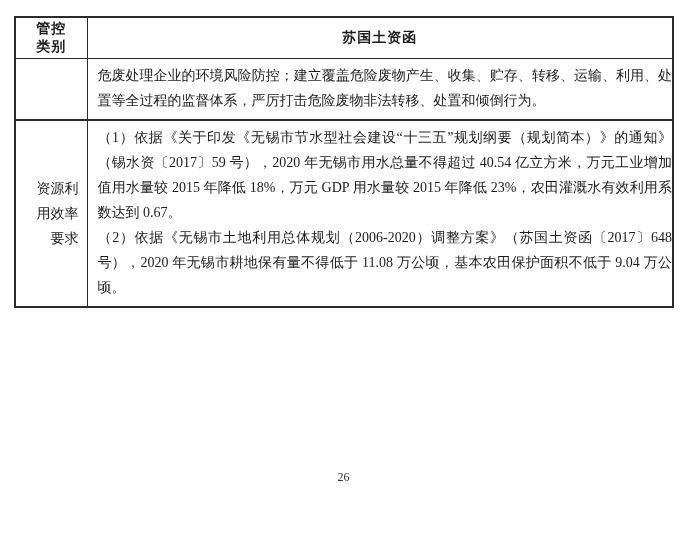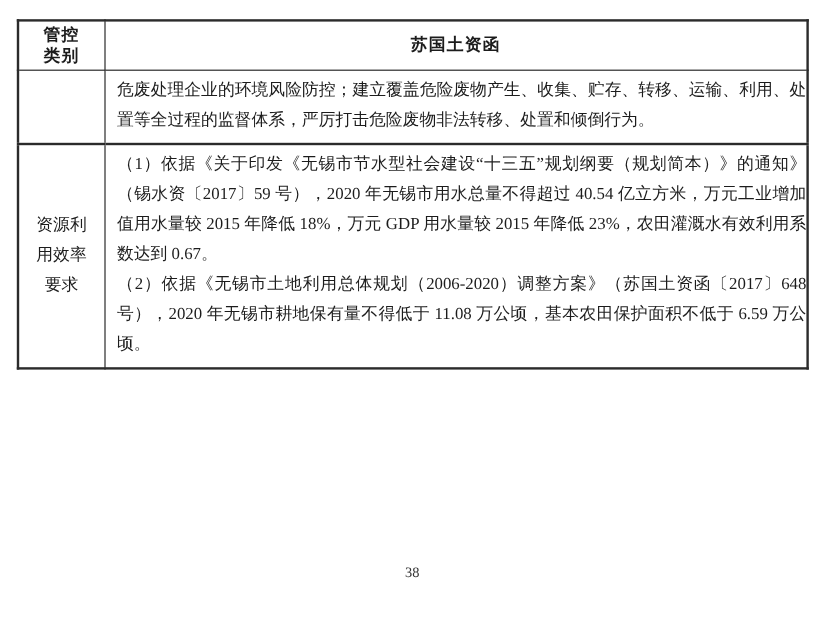--- a/index.html
+++ b/index.html
@@ -36,21 +36,21 @@
   col.col-cat { width: 72px; }
   col.col-req { width: 586px; }
   th.hdr {
     height: 32px;
     font-weight: bold;
     text-align: center;
     padding: 2px 20px;
     letter-spacing: 1px;
   }
   td.cat-cell {
-    text-align: center;
+    text-align: right;
     padding: 18px 8px;
     line-height: 25px;
     vertical-align: middle;
   }
   td.req-cell {
     padding: 4px 0 6px 10px;
     line-height: 25px;
     text-align: justify;
     vertical-align: top;
   }
@@ -92,21 +92,21 @@
       <tr>
         <td class="cat-cell"></td>
         <td class="req-cell">
           <p>危废处理企业的环境风险防控；建立覆盖危险废物产生、收集、贮存、转移、运输、利用、处置等全过程的监督体系，严厉打击危险废物非法转移、处置和倾倒行为。</p>
         </td>
       </tr>
       <tr class="row-divider-thick">
         <td class="cat-cell">资源利用效率要求</td>
         <td class="req-cell">
           <p>（1）依据《关于印发《无锡市节水型社会建设“十三五”规划纲要（规划简本）》的通知》（锡水资〔2017〕59 号），2020 年无锡市用水总量不得超过 40.54 亿立方米，万元工业增加值用水量较 2015 年降低 18%，万元 GDP 用水量较 2015 年降低 23%，农田灌溉水有效利用系数达到 0.67。</p>
-          <p>（2）依据《无锡市土地利用总体规划（2006-2020）调整方案》（苏国土资函〔2017〕648 号），2020 年无锡市耕地保有量不得低于 11.08 万公顷，基本农田保护面积不低于 6.59 万公顷。</p>
+          <p>（2）依据《无锡市土地利用总体规划（2006-2020）调整方案》（苏国土资函〔2017〕648 号），2020 年无锡市耕地保有量不得低于 11.08 万公顷，基本农田保护面积不低于 9.04 万公顷。</p>
         </td>
       </tr>
     </tbody>
   </table>
 
-  <div class="page-number">38</div>
+  <div class="page-number">26</div>
 
 </div>
 
 </body></html>

